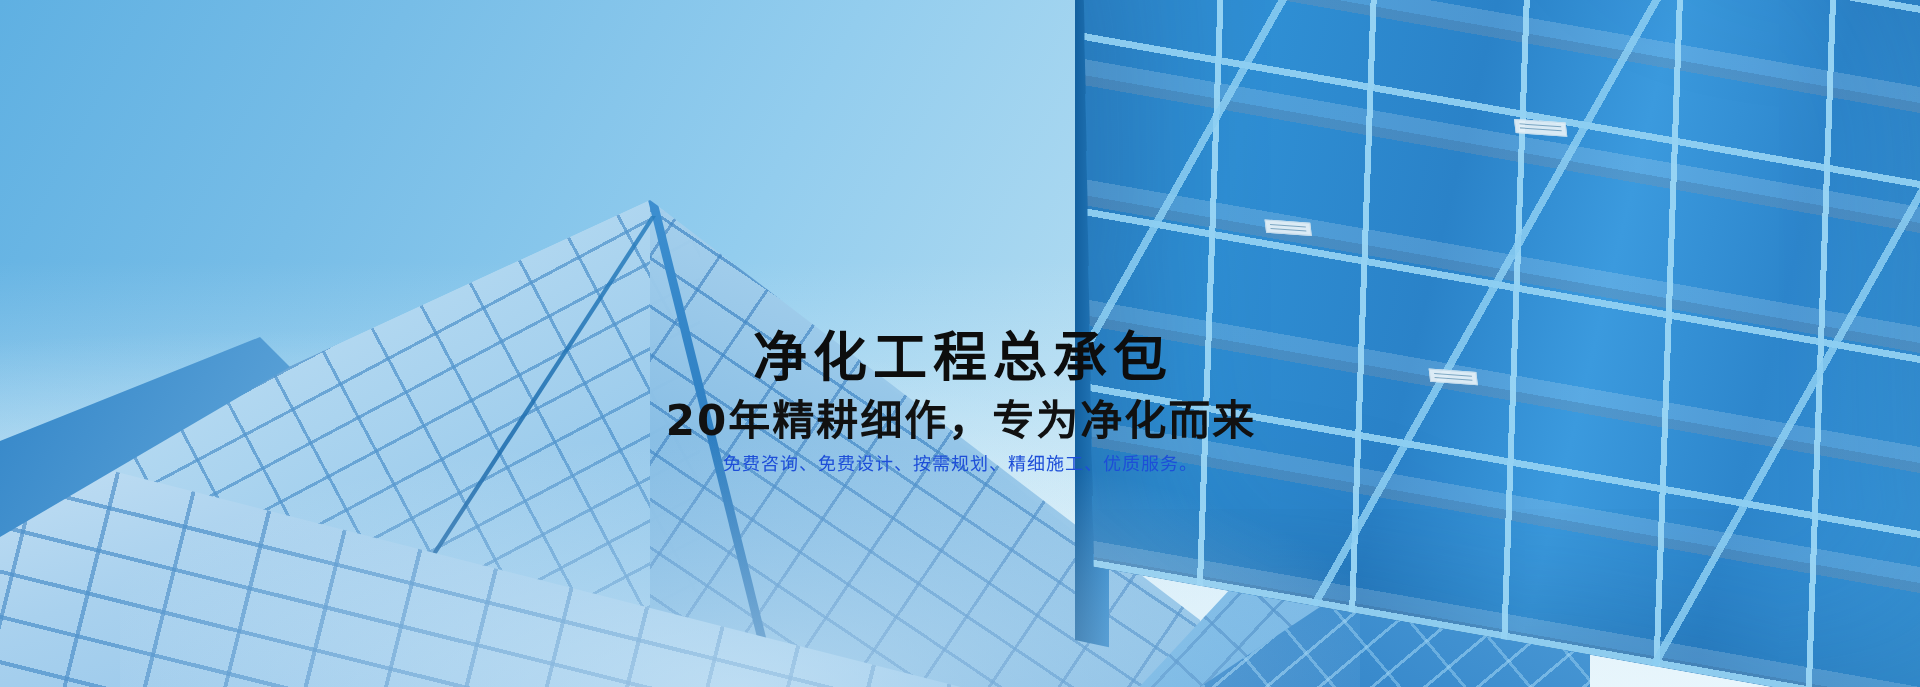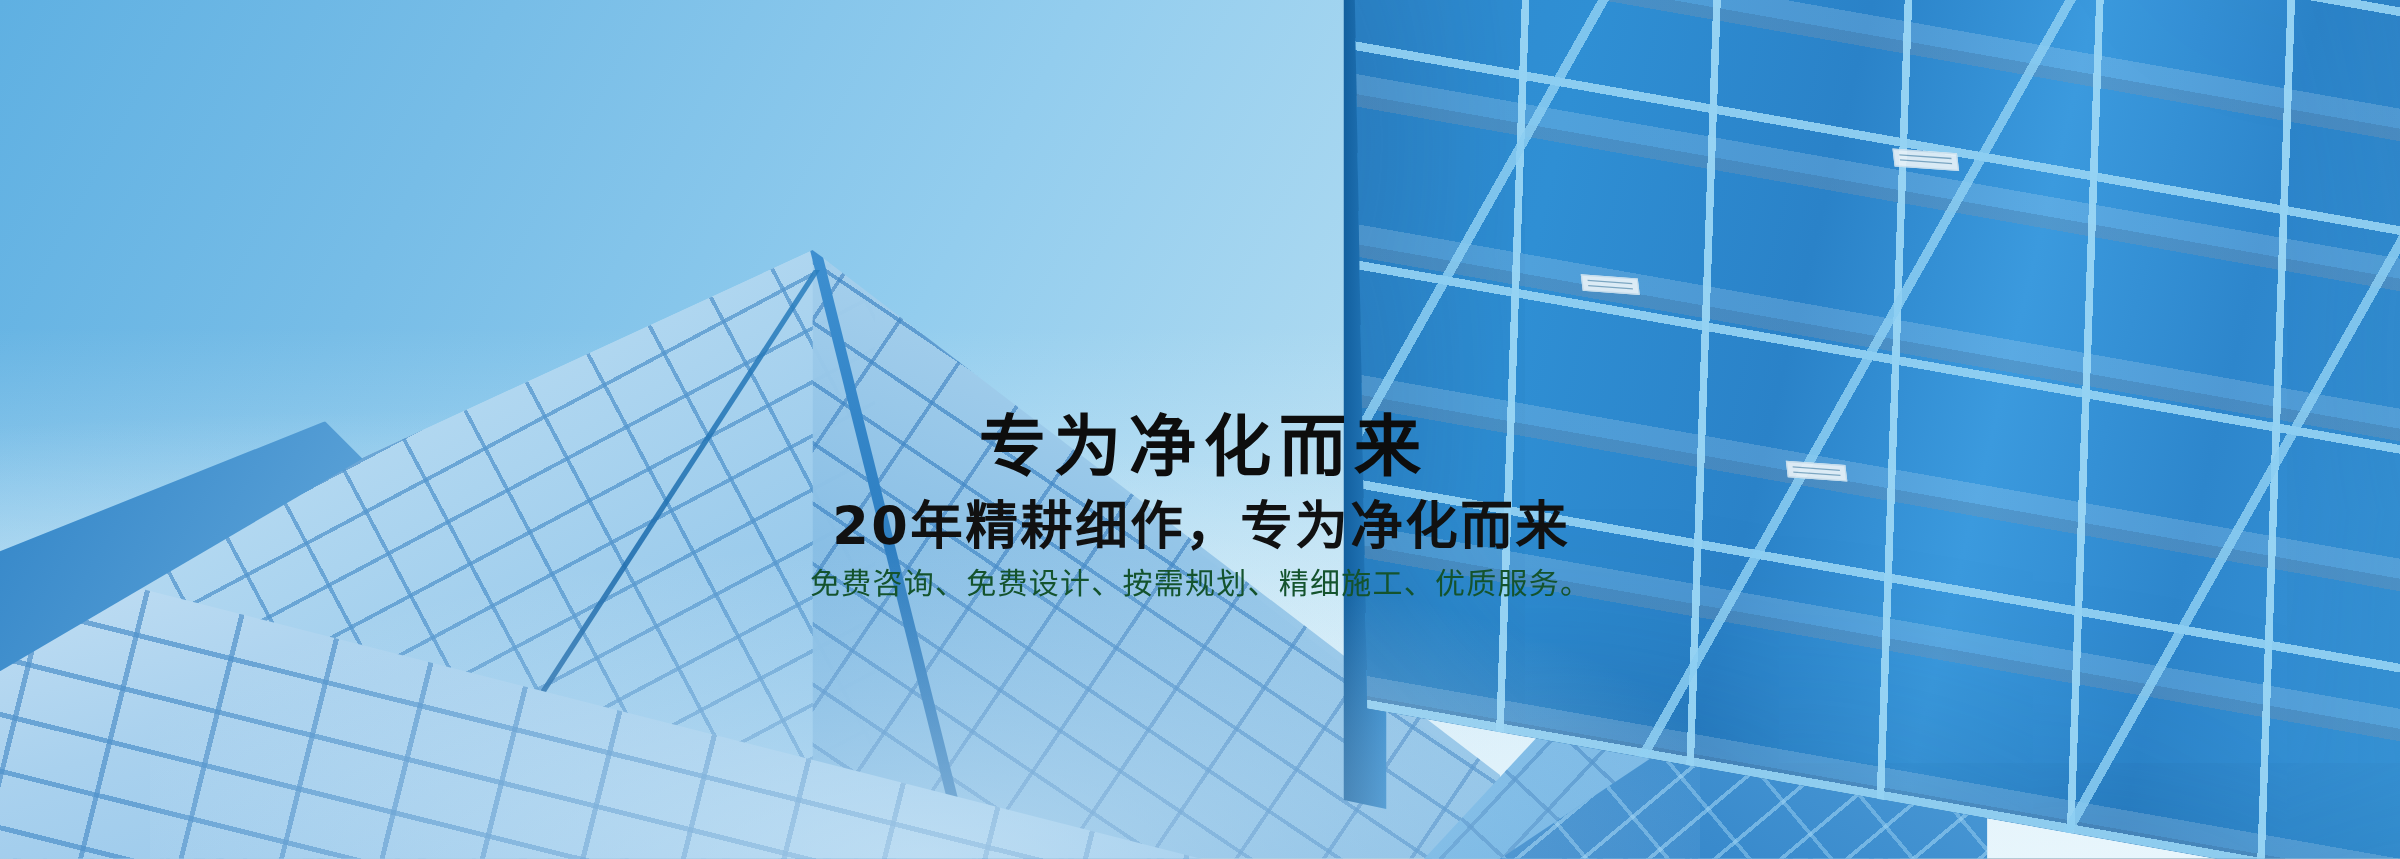--- a/index.html
+++ b/index.html
@@ -216,24 +216,24 @@
     margin:14px 0 0 0;
     font-size:42px;
     line-height:1.05;
     font-weight:700;
     color:#111111;
     letter-spacing:2px;
     text-indent:2px;
   }
   .tagline{
     margin:10px 0 0 0;
-    font-size:24px;
+    font-size:18px;
     line-height:1.2;
     font-weight:400;
-    color:#14532d;
+    color:#1d4ed8;
     letter-spacing:1px;
     text-indent:1px;
   }
 </style>
 </head>
 <body>
 
 <div class="banner">
 
   <div class="sky">
@@ -286,18 +286,18 @@
       </div>
     <div class="plate" style="left:340px;top:520px;width:48px;height:13px;">
         <i></i>
         <i></i>
       </div>
   </div>
 
   <div class="haze-bottom"></div>
 
   <div class="copy">
-    <h1 class="headline">专为净化而来</h1>
+    <h1 class="headline">净化工程总承包</h1>
     <p class="subhead">20年精耕细作，专为净化而来</p>
     <p class="tagline">免费咨询、免费设计、按需规划、精细施工、优质服务。</p>
   </div>
 
 </div>
 
 </body></html>

